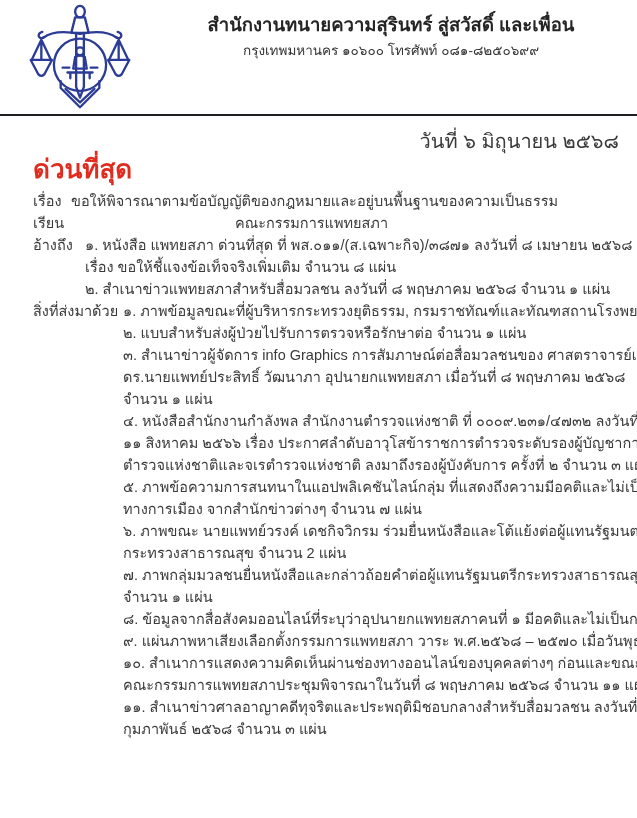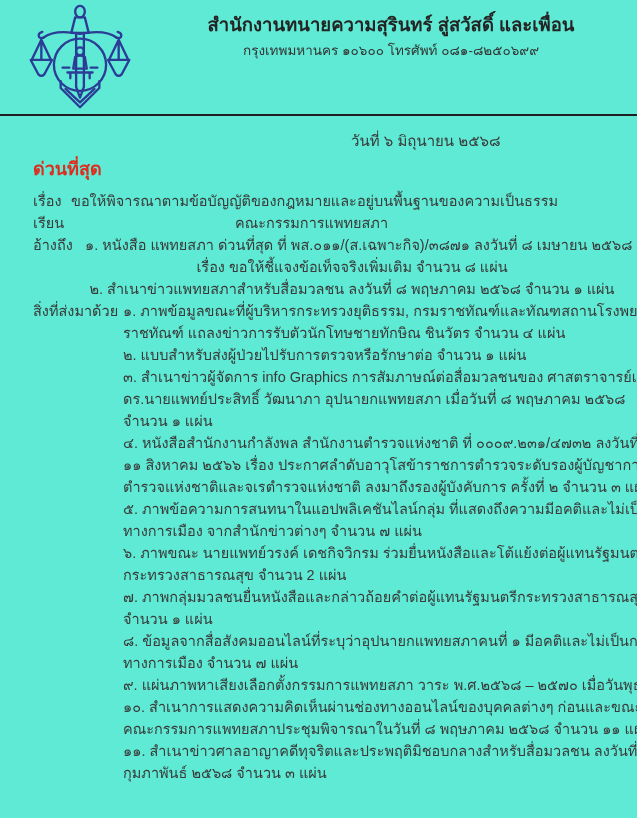--- a/index.html
+++ b/index.html
@@ -1,20 +1,20 @@
 <!DOCTYPE html>
 <html lang="th" style="--emblem-blue: #2b3b96; --urgent-red: #df2c1f; --text: #3a3a3a; --rule: #1f1f23;"><head>
 <meta charset="utf-8">
 <style>
   html,body{margin:0;padding:0;background:#e8e8e8;}
   .page{
     position:relative;
     width:637px;height:818px;
     margin:0 auto;
-    background:#5eead4;
+    background:#ffffff;
     font-family:"Liberation Sans","DejaVu Sans",sans-serif;
     color:var(--text,#3a3a3a);
     overflow:hidden;
   }
   
   .letterhead{position:relative;height:115px;}
   .emblem{
     position:absolute;left:22px;top:3px;width:116px;height:110px;
     color:var(--emblem-blue,#2b3b96);
   }
@@ -26,30 +26,30 @@
   .rule{
     position:absolute;left:0;top:114px;width:637px;height:2px;
     background:var(--rule,#1f1f23);
   }
   
   .body{
     position:absolute;left:33px;top:116px;right:18px;
   }
   .dateline{
     margin:13px 0 0 318px;
-    font-size:15px;line-height:24px;white-space:nowrap;
+    font-size:20px;line-height:24px;white-space:nowrap;text-align:right;
   }
   .urgent{
     color:var(--urgent-red,#df2c1f);
-    font-size:18px;font-weight:bold;line-height:33px;
+    font-size:26px;font-weight:bold;line-height:33px;
     white-space:nowrap;
   }
   .lines{margin-top:4px;}
   .ln{font-size:14.5px;line-height:22px;white-space:nowrap;}
-  .ind52{padding-left:52px;text-align:center;}
+  .ind52{padding-left:52px;}
   .ind90{padding-left:90px;}
   .lbl35{display:inline-block;width:38px;}
   .lbl52{display:inline-block;width:52px;}
   .lbl90{display:inline-block;width:90px;}
   .lbl202{display:inline-block;width:202px;}
 </style>
 </head>
 <body>
 
 <div class="page">
@@ -110,36 +110,34 @@
 
       <div class="ln">
         <span class="lbl52">อ้างถึง</span><span>๑. หนังสือ แพทยสภา ด่วนที่สุด ที่ พส.๐๑๑/(ส.เฉพาะกิจ)/๓๘๗๑ ลงวันที่ ๘ เมษายน ๒๕๖๘</span>
       </div>
       <div class="ln ind52">เรื่อง ขอให้ชี้แจงข้อเท็จจริงเพิ่มเติม จำนวน ๘ แผ่น</div>
       <div class="ln ind52">๒. สำเนาข่าวแพทยสภาสำหรับสื่อมวลชน ลงวันที่ ๘ พฤษภาคม ๒๕๖๘ จำนวน ๑ แผ่น</div>
 
       <div class="ln">
         <span class="lbl90">สิ่งที่ส่งมาด้วย</span><span>๑. ภาพข้อมูลขณะที่ผู้บริหารกระทรวงยุติธรรม, กรมราชทัณฑ์และทัณฑสถานโรงพยาบาล</span>
       </div>
-      <div class="ln ind90">ราชทัณฑ์ แถลงข่าวการรับตัวนักโทษชายทักษิณ ชินวัตร จำนวน ๔ แผ่น</div>
       <div class="ln ind90">๒. แบบสำหรับส่งผู้ป่วยไปรับการตรวจหรือรักษาต่อ จำนวน ๑ แผ่น</div>
       <div class="ln ind90">๓. สำเนาข่าวผู้จัดการ info Graphics การสัมภาษณ์ต่อสื่อมวลชนของ ศาสตราจารย์เกียรติคุณ</div>
       <div class="ln ind90">ดร.นายแพทย์ประสิทธิ์ วัฒนาภา อุปนายกแพทยสภา เมื่อวันที่ ๘ พฤษภาคม ๒๕๖๘</div>
       <div class="ln ind90">จำนวน ๑ แผ่น</div>
       <div class="ln ind90">๔. หนังสือสำนักงานกำลังพล สำนักงานตำรวจแห่งชาติ ที่ ๐๐๐๙.๒๓๑/๔๗๓๒ ลงวันที่</div>
       <div class="ln ind90">๑๑ สิงหาคม ๒๕๖๖ เรื่อง ประกาศลำดับอาวุโสข้าราชการตำรวจระดับรองผู้บัญชาการ</div>
       <div class="ln ind90">ตำรวจแห่งชาติและจเรตำรวจแห่งชาติ ลงมาถึงรองผู้บังคับการ ครั้งที่ ๒ จำนวน ๓ แผ่น</div>
       <div class="ln ind90">๕. ภาพข้อความการสนทนาในแอปพลิเคชันไลน์กลุ่ม ที่แสดงถึงความมีอคติและไม่เป็นกลาง</div>
       <div class="ln ind90">ทางการเมือง จากสำนักข่าวต่างๆ จำนวน ๗ แผ่น</div>
       <div class="ln ind90">๖. ภาพขณะ นายแพทย์วรงค์ เดชกิจวิกรม ร่วมยื่นหนังสือและโต้แย้งต่อผู้แทนรัฐมนตรี</div>
       <div class="ln ind90">กระทรวงสาธารณสุข จำนวน 2 แผ่น</div>
       <div class="ln ind90">๗. ภาพกลุ่มมวลชนยื่นหนังสือและกล่าวถ้อยคำต่อผู้แทนรัฐมนตรีกระทรวงสาธารณสุข</div>
       <div class="ln ind90">จำนวน ๑ แผ่น</div>
       <div class="ln ind90">๘. ข้อมูลจากสื่อสังคมออนไลน์ที่ระบุว่าอุปนายกแพทยสภาคนที่ ๑ มีอคติและไม่เป็นกลาง</div>
-      <div class="ln ind90">ทางการเมือง จำนวน ๗ แผ่น</div>
       <div class="ln ind90">๙. แผ่นภาพหาเสียงเลือกตั้งกรรมการแพทยสภา วาระ พ.ศ.๒๕๖๘ – ๒๕๗๐ เมื่อวันพุธที่</div>
       <div class="ln ind90">๑๐. สำเนาการแสดงความคิดเห็นผ่านช่องทางออนไลน์ของบุคคลต่างๆ ก่อนและขณะที่</div>
       <div class="ln ind90">คณะกรรมการแพทยสภาประชุมพิจารณาในวันที่ ๘ พฤษภาคม ๒๕๖๘ จำนวน ๑๑ แผ่น</div>
       <div class="ln ind90">๑๑. สำเนาข่าวศาลอาญาคดีทุจริตและประพฤติมิชอบกลางสำหรับสื่อมวลชน ลงวันที่ ๖</div>
       <div class="ln ind90">กุมภาพันธ์ ๒๕๖๘ จำนวน ๓ แผ่น</div>
 
     </div>
   </div>
 </div>
 

